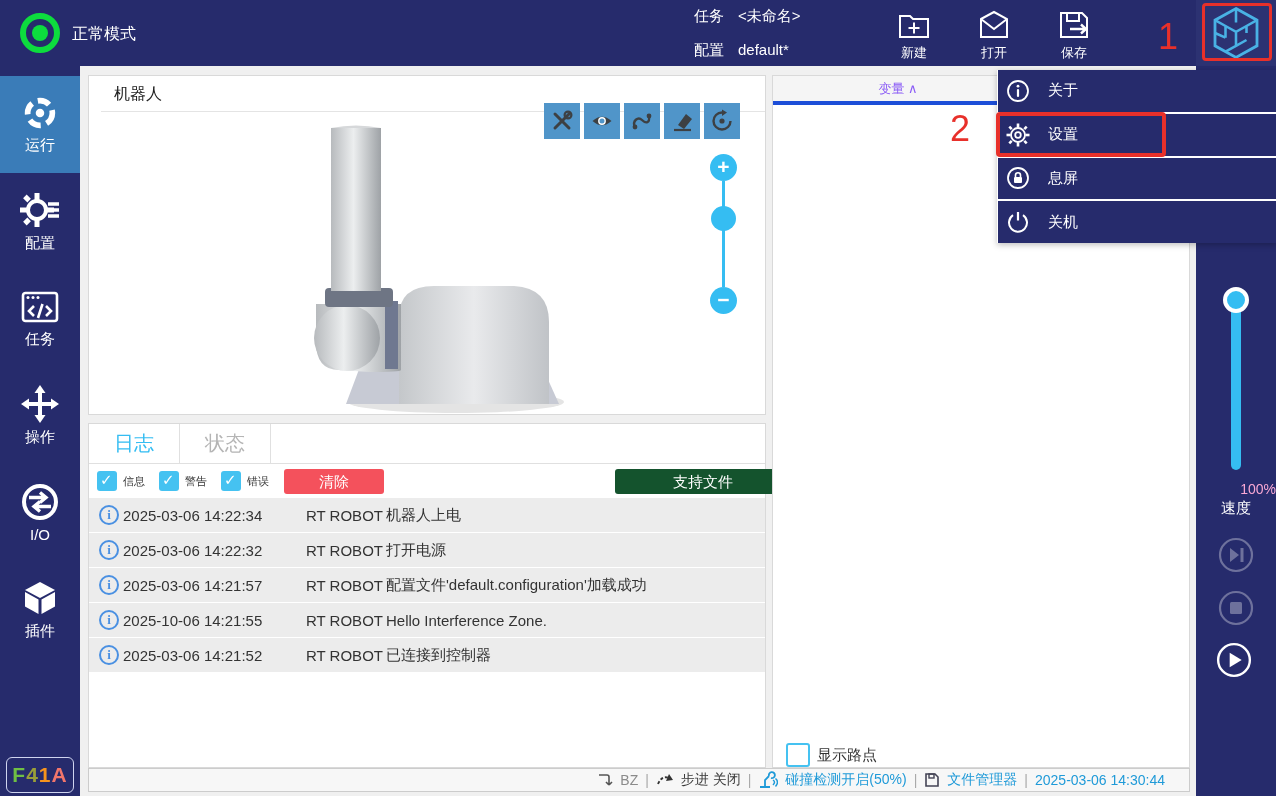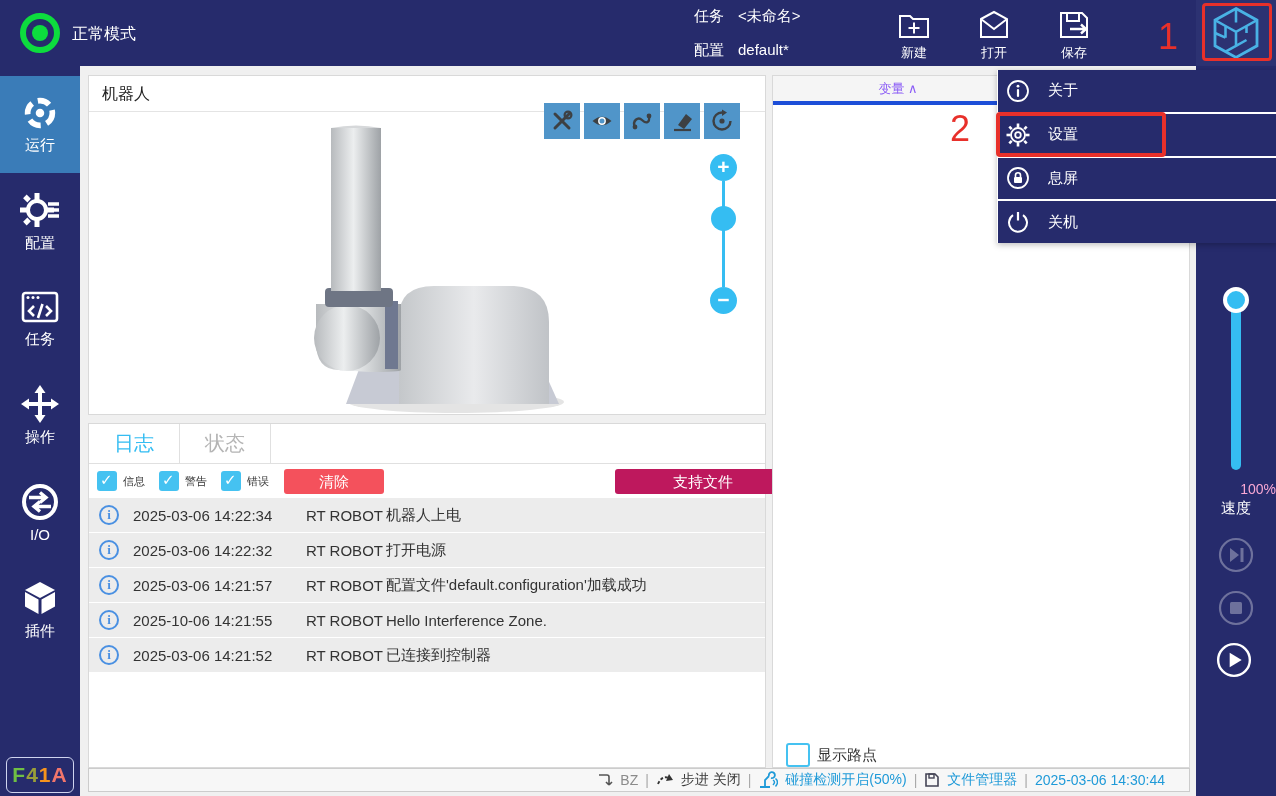--- a/index.html
+++ b/index.html
@@ -19,41 +19,41 @@
   
   .sidebar{left:0;top:66px;width:80px;height:730px;background:#262b6c;}
   .side-item{position:absolute;left:0;width:80px;height:97px;display:flex;flex-direction:column;align-items:center;justify-content:center;gap:4px;cursor:pointer;}
   .side-item span{color:#fff;font-size:15px;}
   .side-item.active{background:#3a7cb8;}
   .fbadge{left:6px;top:757px;width:66px;height:34px;border:1px solid #cfd4ef;border-radius:6px;display:flex;align-items:center;justify-content:center;font-size:21px;font-weight:bold;letter-spacing:1px;background:#262b6c;}
   .fbadge b{font-weight:bold;}
   .c0{color:#6fbf44;} .c1{color:#9a9e39;} .c2{color:#f7941d;} .c3{color:#f2766b;}
   
   .panel{background:#fff;border:1px solid #d9d9d9;box-sizing:border-box;}
-  .robot-panel{left:88px;top:75px;width:678px;height:340px;}
+  .robot-panel{left:88px;top:75px;width:678px;height:340px;padding-left:12px;}
   .panel-title{height:35px;line-height:35px;padding-left:13px;font-size:16px;border-bottom:1px solid #e4e4e4;color:#222;}
   .tool-btn{position:absolute;top:27px;width:36px;height:36px;background:#5095c9;display:flex;align-items:center;justify-content:center;cursor:pointer;}
   .zoomctl{position:absolute;left:621px;top:78px;width:28px;height:160px;}
   .zbtn{position:absolute;left:0;width:27px;height:27px;border-radius:50%;background:#35bdf2;color:#fff;font-size:21px;line-height:25px;text-align:center;cursor:pointer;font-weight:bold;}
   .zline{position:absolute;left:12px;top:27px;width:3px;height:106px;background:#35bdf2;}
   .zhandle{position:absolute;left:1px;top:52px;width:25px;height:25px;border-radius:50%;background:#35bdf2;cursor:pointer;}
   
   .log-panel{left:88px;top:423px;width:678px;height:345px;}
   .tabs{height:39px;border-bottom:1px solid #e0e0e0;display:flex;}
   .tab{width:90px;text-align:center;line-height:39px;font-size:20px;border-right:1px solid #e0e0e0;cursor:pointer;color:#b5b5b5;}
   .tab.active{color:#35bdf2;}
   .filterrow{position:relative;height:34px;display:flex;align-items:center;padding-left:8px;gap:6px;}
   .cb{width:20px;height:20px;background:#45c2f1;border-radius:3px;position:relative;cursor:pointer;}
   .cb:after{content:"✓";position:absolute;left:3px;top:0px;color:#fff;font-size:15px;font-weight:bold;}
   .cb-label{font-size:11px;margin-right:8px;}
   .clear-btn{position:absolute;left:195px;top:5px;width:100px;height:25px;background:#f4515c;color:#fff;border-radius:3px;text-align:center;line-height:25px;font-size:15px;cursor:pointer;}
-  .support-btn{position:absolute;left:526px;top:5px;width:176px;height:25px;background:#be185d;color:#fff;border-radius:3px;text-align:center;line-height:25px;font-size:15px;cursor:pointer;}
+  .support-btn{position:absolute;left:526px;top:5px;width:176px;height:25px;background:#14532d;color:#fff;border-radius:3px;text-align:center;line-height:25px;font-size:15px;cursor:pointer;}
   .logrow{position:relative;height:34px;background:#ececec;margin-bottom:1px;display:flex;align-items:center;font-size:15px;color:#333;}
   .logrow .icn{position:absolute;left:10px;top:7px;width:16px;height:16px;border:2px solid #4a90e2;border-radius:50%;color:#4a90e2;font-size:13px;font-weight:bold;text-align:center;line-height:16px;font-family:"Liberation Serif",serif;}
-  .logrow .t{position:absolute;left:44px;}
+  .logrow .t{position:absolute;left:34px;}
   .logrow .s{position:absolute;left:217px;}
   .logrow .m{position:absolute;left:297px;}
   
   .var-panel{left:772px;top:75px;width:418px;height:693px;}
   .var-head{height:25px;background:#f5f5f5;border-bottom:4px solid #1d4ed8;font-size:13px;color:#8b5cf6;display:flex;align-items:center;}
   .var-head .txt{width:250px;text-align:center;}
   .wp-row{position:absolute;left:13px;top:667px;display:flex;align-items:center;gap:7px;}
   .wp-box{width:20px;height:20px;border:2px solid #45c2f1;border-radius:3px;background:#fff;cursor:pointer;}
   .wp-label{font-size:15px;}
   

